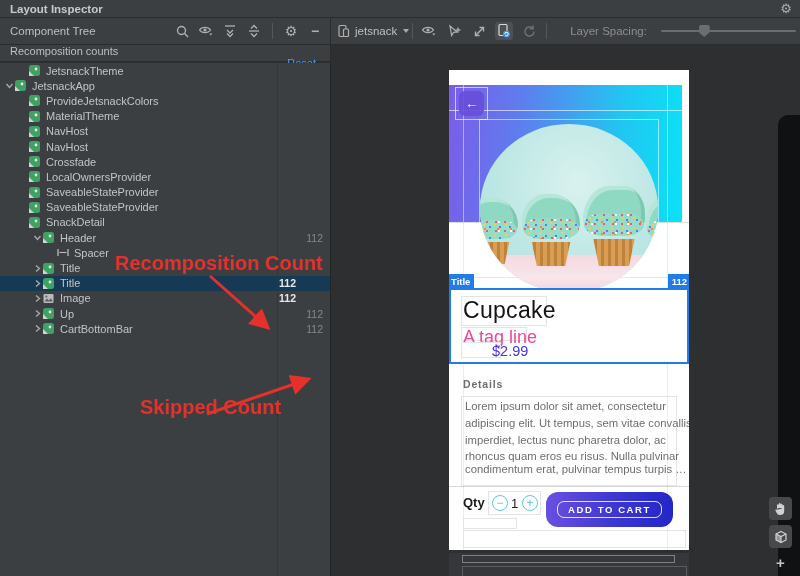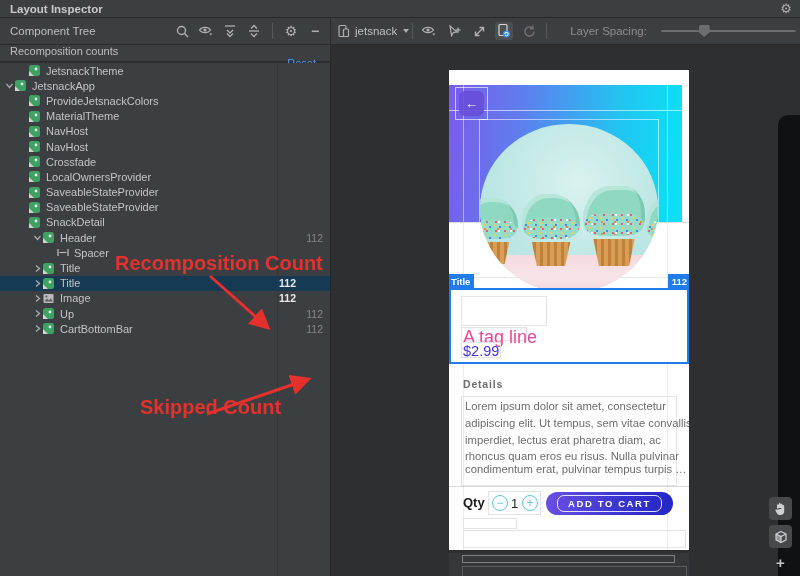--- a/index.html
+++ b/index.html
@@ -87,35 +87,35 @@
             background-size:9px 9px,11px 10px,10px 11px,12px 9px,13px 12px; }
   .cup { position:absolute; left:12%; bottom:0; width:76%; height:34%;
          clip-path:polygon(6% 0,94% 0,82% 100%,18% 100%);
          background:repeating-linear-gradient(90deg,#d99e55 0 4px,#c0823a 4px 7px); }
 
   .sel-box { position:absolute; left:0px; top:218px; width:240px; height:76px; border:2px solid #1f7ce8; background:#fff; }
   .badge { position:absolute; top:204px; height:14px; background:#1f7ce8; color:#fff; font-size:9.5px; font-weight:bold;
            display:flex; align-items:center; padding:0 4px; }
   .pname { position:absolute; left:14px; top:227px; font-size:23px; font-weight:500; color:#141414; letter-spacing:.3px; }
   .ptag  { position:absolute; left:14px; top:257px; font-size:18px; color:#ec4899; }
-  .pprice{ position:absolute; left:14px; top:273px; font-size:14.5px; font-weight:500; color:#4334e0; }
+  .pprice{ position:absolute; left:14px; top:273px; font-size:14.5px; font-weight:500; color:#4334e0;padding-left:29px; }
 
   .dheading { position:absolute; left:14px; top:308px; font-size:10.5px; font-weight:bold; color:#6e6e6e; letter-spacing:.8px; }
   .dbox { position:absolute; left:12px; top:326px; width:216px; height:90px; border:1px solid #e4e4e4; }
   .dline { position:absolute; left:16px; font-size:11.3px; color:#6e6e6e; white-space:nowrap; }
 
   .gbox { position:absolute; border:1px solid #e4e4e4; }
   .hline { position:absolute; height:1px; background:rgba(0,0,0,.13); }
   .vline { position:absolute; width:1px; }
 
   .qty-label { position:absolute; left:14px; top:425px; font-size:13px; font-weight:bold; color:#1c1c1c; }
   .stepper-btn { position:absolute; top:425px; width:16px; height:16px; border:1.5px solid #5fc6e0; border-radius:50%;
                  color:#5fc6e0; font-size:12px; line-height:12px; display:flex; align-items:center; justify-content:center; }
   .qty-val { position:absolute; left:62px; top:426px; font-size:13px; color:#222; }
-  .cart-btn { position:absolute; left:97px; top:422px; width:127px; height:23px; border-radius:12px;
+  .cart-btn { position:absolute; left:97px; top:422px; width:127px; height:35px; border-radius:12px;
               background:linear-gradient(90deg,#6a4fe2 0%,#3c36d2 55%,#2326c6 100%);
               display:flex; align-items:center; justify-content:center; }
   .cart-inner { border:1px solid rgba(255,255,255,.85); border-radius:7px; padding:2px 10px;
                 color:#fff; font-size:9.5px; font-weight:bold; letter-spacing:1.6px; white-space:nowrap; }
 
   .below-screen { position:absolute; left:449px; top:553px; width:240px; height:23px; background:#35373a; overflow:hidden; }
   .bs-rect { position:absolute; border:1px solid #7d7f82; }
 
   
   .float-controls { position:absolute; right:8px; top:452px; display:flex; flex-direction:column; align-items:center; gap:5px; }
@@ -540,31 +540,32 @@
           <div class="sprink"></div>
           <div class="cup"></div>
       </div>
     </div>
 
     <div class="sel-box"></div>
     <div class="badge" style="left:-2px;">Title</div>
     <div class="badge" style="right:-2px;">112</div>
 
     <div class="gbox" style="left:12px;top:226px;width:86px;height:30px;"></div>
+    <div class="pname">Cupcake</div>
     <div class="gbox" style="left:12px;top:257px;width:66px;height:14px;"></div>
     <div class="ptag">A tag line</div>
     <div class="gbox" style="left:12px;top:272px;width:40px;height:16px;"></div>
     <div class="pprice">$2.99</div>
 
     <div class="dheading">Details</div>
     <div class="dbox"></div>
     <div id="detail-lines">
         <div class="dline" style="top: 330px;">Lorem ipsum dolor sit amet, consectetur</div>
         <div class="dline" style="top: 346.8px;">adipiscing elit. Ut tempus, sem vitae convallis</div>
-        <div class="dline" style="top: 363.6px;">imperdiet, lectus erat pharetra diam, ac</div>
+        <div class="dline" style="top: 363.6px;">imperdiet, lectus nunc pharetra dolor, ac</div>
         <div class="dline" style="top: 380.4px;">rhoncus quam eros eu risus. Nulla pulvinar</div>
         <div class="dline" style="top: 393px;">condimentum erat, pulvinar tempus turpis …</div>
       </div>
 
     <div class="hline" style="left:0;top:416px;width:240px;background:rgba(0,0,0,.15);"></div>
     <div class="qty-label">Qty</div>
     <div class="gbox" style="left:39px;top:421px;width:53px;height:24px;"></div>
     <div class="stepper-btn" style="left:43px;">−</div>
     <div class="qty-val">1</div>
     <div class="stepper-btn" style="left:73px;">+</div>

